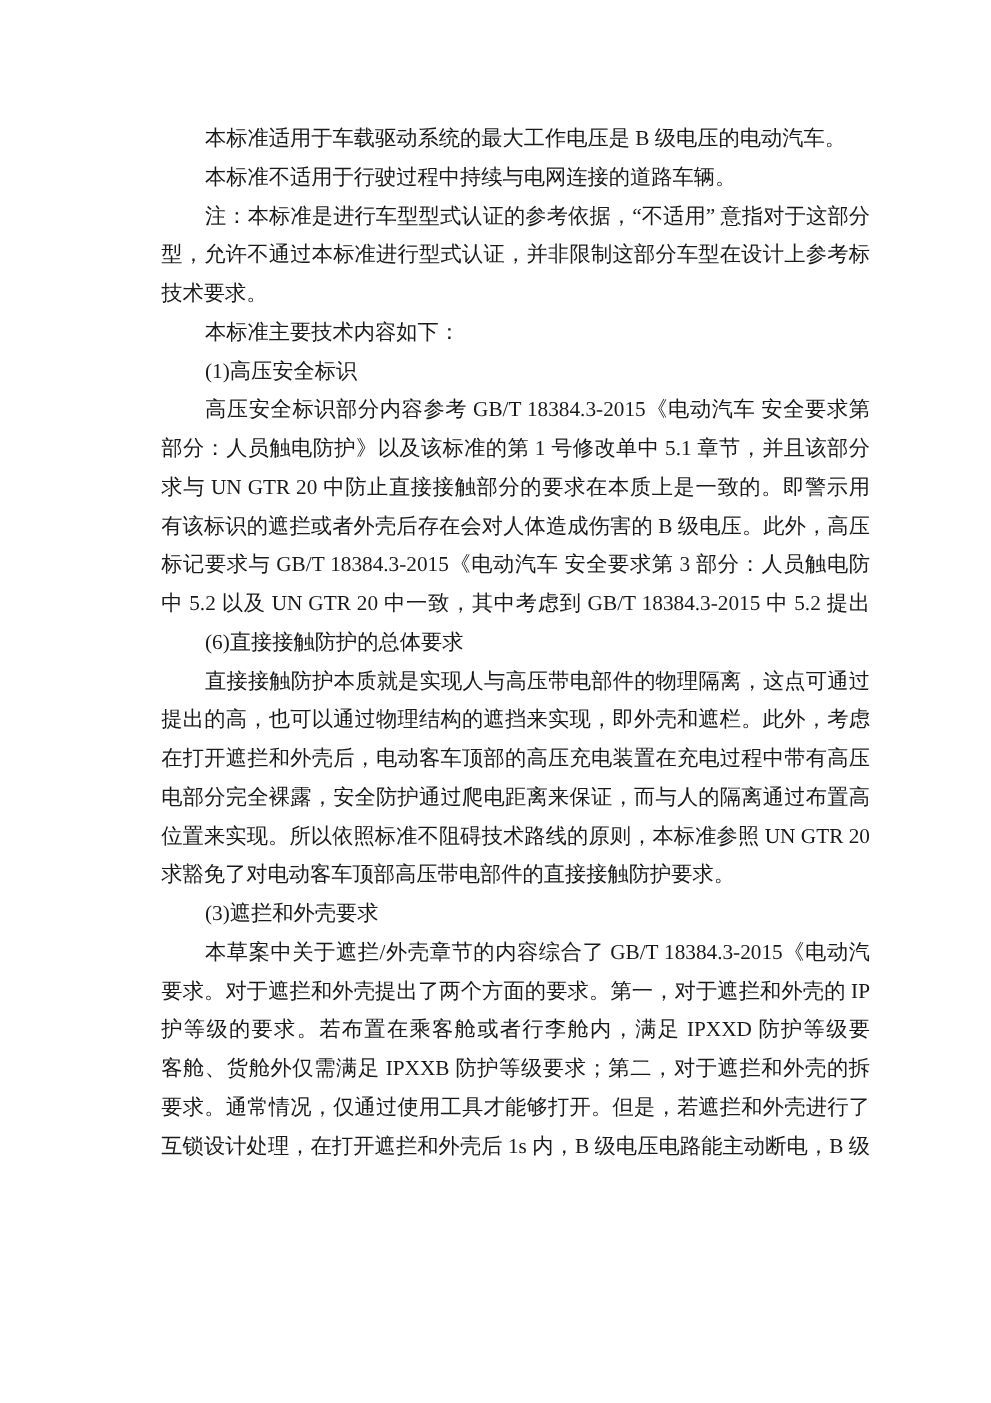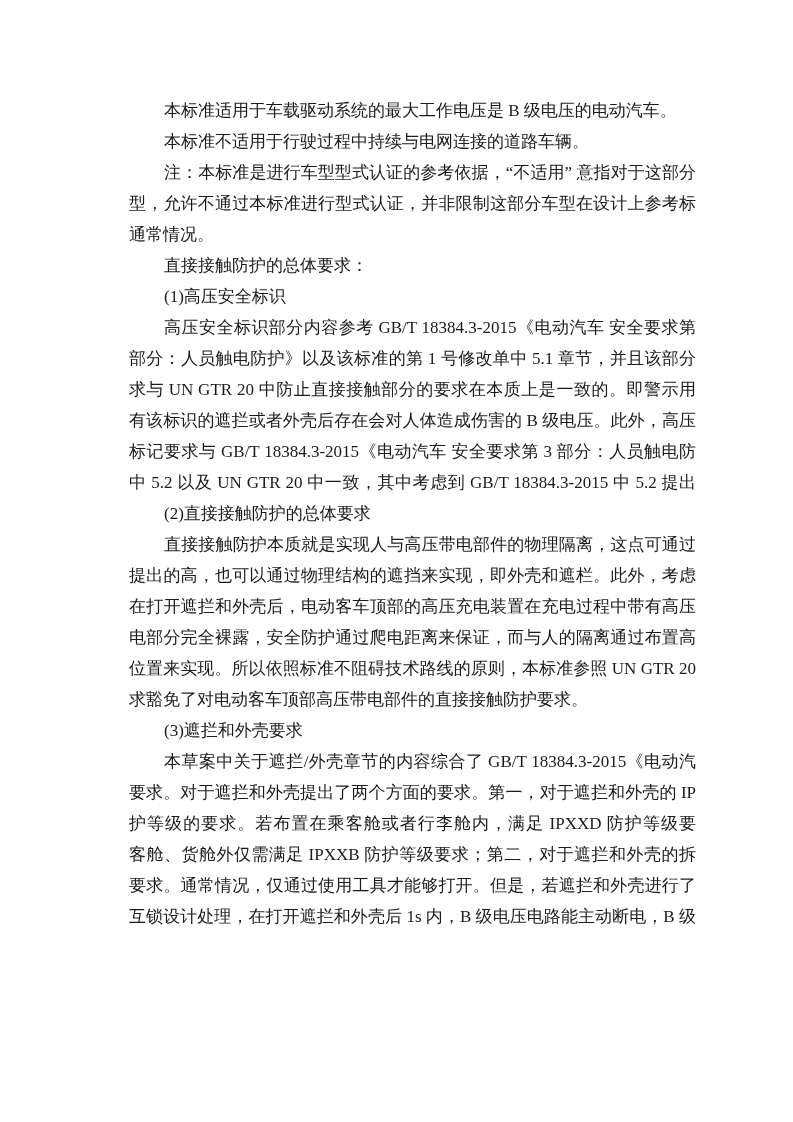--- a/index.html
+++ b/index.html
@@ -41,30 +41,30 @@
 </style>
 </head>
 <body>
 
 <div class="page">
   <div class="text-block">
       <div class="line indent">本标准适用于车载驱动系统的最大工作电压是 B 级电压的电动汽车。</div>
       <div class="line indent">本标准不适用于行驶过程中持续与电网连接的道路车辆。</div>
       <div class="line indent justify">注：本标准是进行车型型式认证的参考依据，“不适用” 意指对于这部分车</div>
       <div class="line justify">型，允许不通过本标准进行型式认证，并非限制这部分车型在设计上参考标准的</div>
-      <div class="line">通常情况。</div>
-      <div class="line indent">直接接触防护的总体要求：</div>
+      <div class="line">技术要求。</div>
+      <div class="line indent">本标准主要技术内容如下：</div>
       <div class="line indent">(1)高压安全标识</div>
       <div class="line indent justify">高压安全标识部分内容参考 GB/T  18384.3-2015《电动汽车 安全要求第 3</div>
       <div class="line justify">部分：人员触电防护》以及该标准的第 1 号修改单中 5.1 章节，并且该部分的要</div>
       <div class="line justify">求与 UN GTR 20 中防止直接接触部分的要求在本质上是一致的。即警示用户在贴</div>
       <div class="line justify">有该标识的遮拦或者外壳后存在会对人体造成伤害的 B 级电压。此外，高压电线</div>
       <div class="line justify">标记要求与 GB/T 18384.3-2015《电动汽车 安全要求第 3 部分：人员触电防护》</div>
       <div class="line justify">中 5.2 以及 UN GTR 20 中一致，其中考虑到 GB/T 18384.3-2015 中 5.2 提出的高</div>
-      <div class="line indent">(2)直接接触防护的总体要求</div>
+      <div class="line indent">(6)直接接触防护的总体要求</div>
       <div class="line indent justify">直接接触防护本质就是实现人与高压带电部件的物理隔离，这点可通过绝缘</div>
       <div class="line justify">提出的高，也可以通过物理结构的遮挡来实现，即外壳和遮栏。此外，考虑到电</div>
       <div class="line justify">在打开遮拦和外壳后，电动客车顶部的高压充电装置在充电过程中带有高压且带</div>
       <div class="line justify">电部分完全裸露，安全防护通过爬电距离来保证，而与人的隔离通过布置高度和</div>
       <div class="line justify">位置来实现。所以依照标准不阻碍技术路线的原则，本标准参照 UN GTR 20 中要</div>
       <div class="line">求豁免了对电动客车顶部高压带电部件的直接接触防护要求。</div>
       <div class="line indent">(3)遮拦和外壳要求</div>
       <div class="line indent justify">本草案中关于遮拦/外壳章节的内容综合了 GB/T  18384.3-2015《电动汽车</div>
       <div class="line justify">要求。对于遮拦和外壳提出了两个方面的要求。第一，对于遮拦和外壳的 IP 防</div>
       <div class="line justify">护等级的要求。若布置在乘客舱或者行李舱内，满足 IPXXD 防护等级要求。而乘</div>

